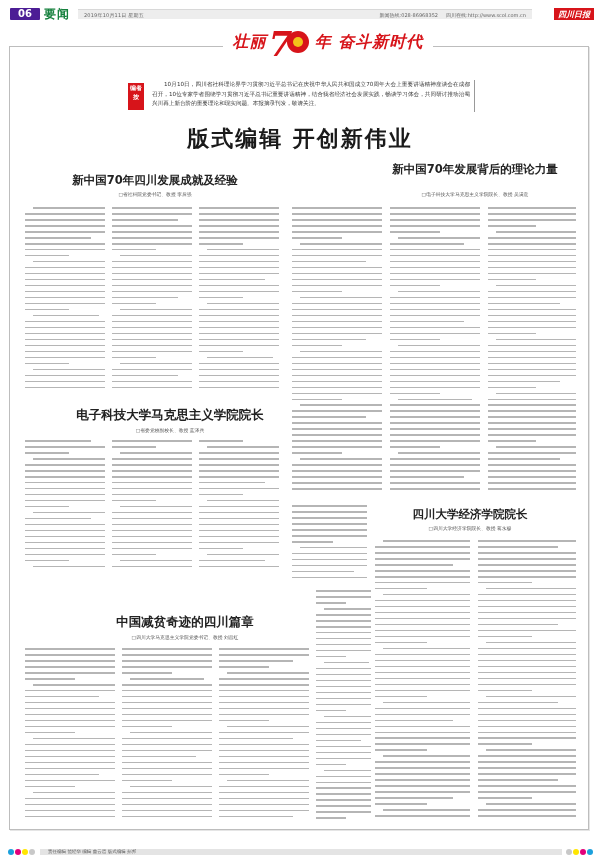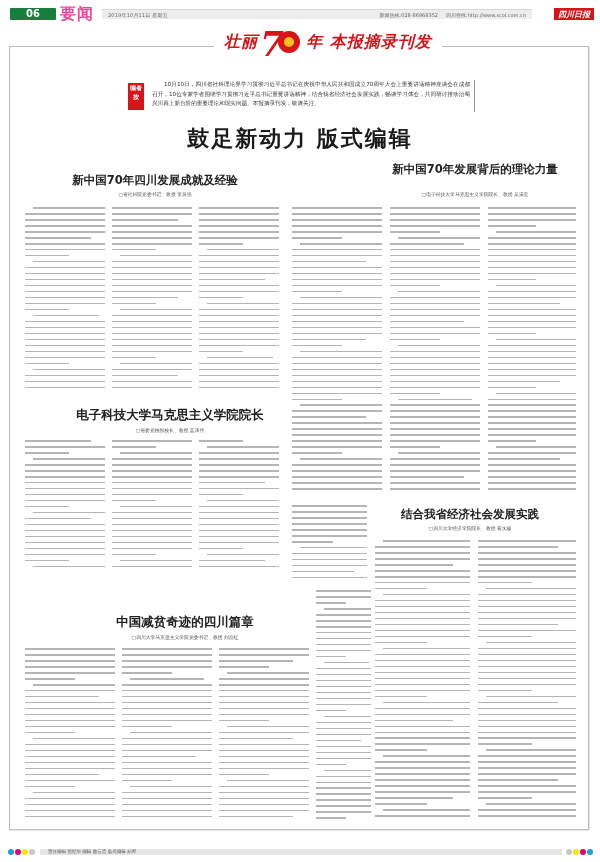--- a/index.html
+++ b/index.html
@@ -1,22 +1,22 @@
 <!DOCTYPE html>
 <html><head>
 <meta charset="utf-8">
 <style>
   * { box-sizing: border-box; margin: 0; padding: 0; }
   html, body { width: 600px; height: 862px; background: #ffffff; overflow: hidden; }
   body { font-family: "DejaVu Sans", sans-serif; color: #222; position: relative; }
 
   
   .masthead { position: absolute; left: 10px; top: 6px; width: 584px; height: 16px; display: flex; align-items: center; }
-  .page-num { background: #15803d; color: #fff; font-weight: bold; font-size: 10px; line-height: 12px; padding: 0 16px; border-radius: 1px; }
-  .section-name { font-weight: bold; font-size: 16px; color: #ec4899; margin-left: 4px; margin-right: 8px; letter-spacing: 1px; }
+  .page-num { background: #4c1d95; color: #fff; font-weight: bold; font-size: 10px; line-height: 12px; padding: 0 8px; border-radius: 1px; }
+  .section-name { font-weight: bold; font-size: 12px; color: #15803d; margin-left: 4px; margin-right: 8px; letter-spacing: 1px; }
   .mast-bar { flex: 1; height: 10px; background: #ededed; border-top: 1px solid #d8d8d8; display: flex; align-items: center; justify-content: space-between; padding: 0 6px; font-size: 5px; color: #666; }
   .mast-bar .left { letter-spacing: 0.2px; }
   .mast-bar .right { display: flex; gap: 8px; }
   .logo { background: #d7141a; color: #fff; font-family: "DejaVu Serif", serif; font-size: 8px; font-style: italic; font-weight: bold; padding: 1px 4px; margin-left: 22px; height: 12px; line-height: 10px; }
 
   
   .frame { position: absolute; left: 9px; top: 46px; width: 580px; height: 784px; border: 1px solid #bdbdbd; box-shadow: 1px 1px 0 #e5e5e5; }
 
   
   .banner { position: absolute; left: 0; top: 22px; width: 600px; height: 40px; display: flex; justify-content: center; align-items: center; margin-left: 28px; }
@@ -70,29 +70,29 @@
 <div class="frame"></div>
 
 <div class="banner">
   <div class="banner-inner">
     <span class="banner-text">壮丽</span>
     <span class="seventy">
       <span class="seven">7</span>
       <span class="zero"></span>
       <span class="emblem"></span>
     </span>
-    <span class="banner-text">年 本报摘录刊发</span>
+    <span class="banner-text">年 奋斗新时代</span>
   </div>
 </div>
 
 <div class="note-tag">编者按</div>
 <div class="note-text">10月10日，四川省社科理论界学习贯彻习近平总书记在庆祝中华人民共和国成立70周年大会上重要讲话精神座谈会在成都召开，10位专家学者围绕学习贯彻习近平总书记重要讲话精神，结合我省经济社会发展实践，畅谈学习体会，共同研讨推动治蜀兴川再上新台阶的重要理论和现实问题。本报摘录刊发，敬请关注。</div>
 <div class="note-rule"></div>
 
-<div class="main-headline">鼓足新动力 版式编辑</div>
+<div class="main-headline">版式编辑 开创新伟业</div>
 
 <div class="art-title" style="left:55px;top:173px;width:200px;font-size:11.5px;">新中国70年四川发展成就及经验</div>
 <div class="art-byline" style="left:55px;top:191px;width:200px;">□省社科院党委书记、教授 李后强</div>
 <div class="body-block" style="left:25px;top:207px;width:80px;height:190px;">
     <div class="lines">
       <div class="line indent"></div>
       <div class="line"></div>
       <div class="line"></div>
       <div class="line"></div>
       <div class="line"></div>
@@ -428,21 +428,21 @@
       <div class="line"></div>
       <div class="line"></div>
       <div class="line"></div>
       <div class="line short"></div>
       <div class="line indent"></div>
       <div class="line med"></div>
       <div class="line"></div>
     </div>
   </div>
 
-<div class="art-title" style="left:380px;top:507px;width:180px;font-size:11.5px;">结合我省经济社会发展实践</div>
+<div class="art-title" style="left:380px;top:507px;width:180px;font-size:11.5px;">四川大学经济学院院长</div>
 <div class="art-byline" style="left:380px;top:525px;width:180px;">□四川大学经济学院院长、教授 蒋永穆</div>
 <div class="body-block" style="left:375px;top:540px;width:95px;height:285px;">
     <div class="lines">
       <div class="line indent"></div>
       <div class="line"></div>
       <div class="line"></div>
       <div class="line"></div>
       <div class="line med"></div>
       <div class="line"></div>
       <div class="line"></div>

